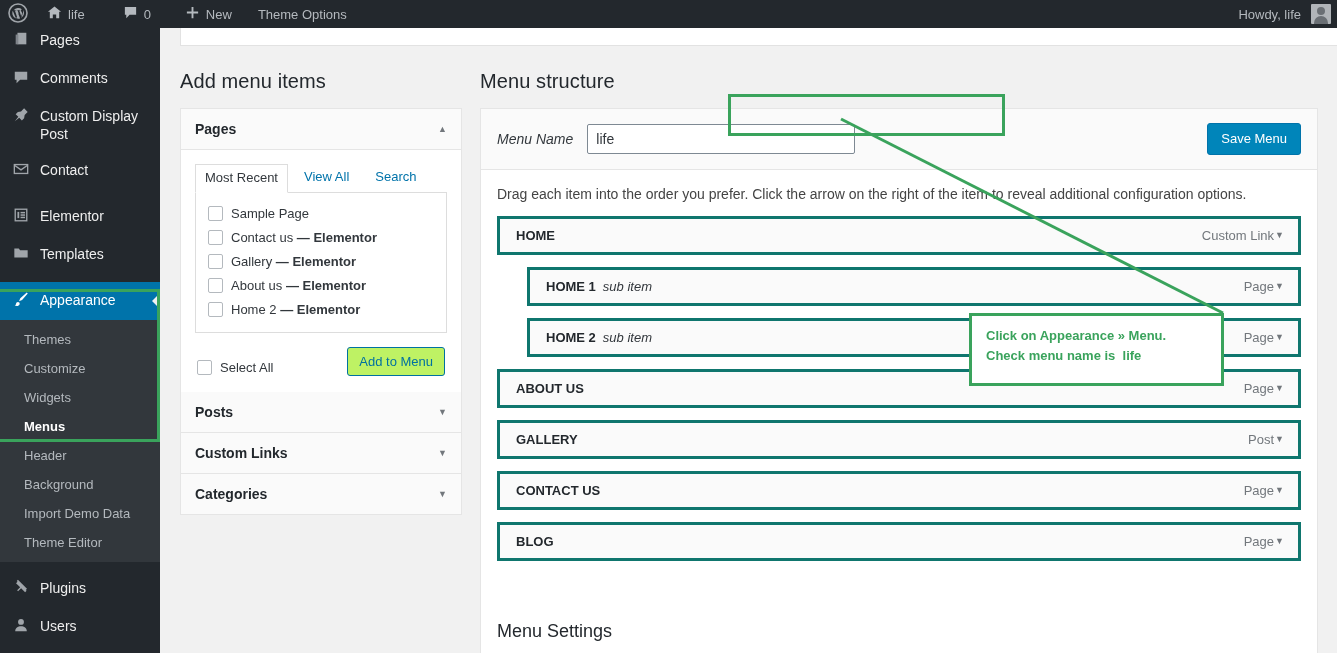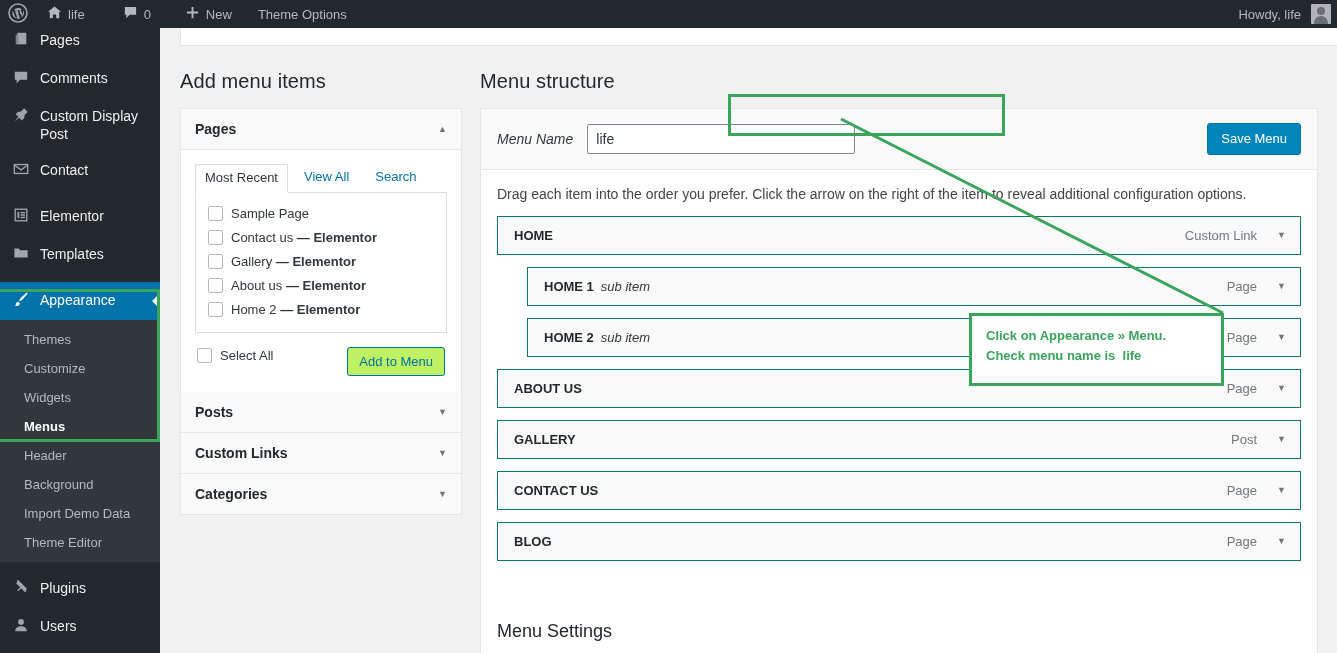--- a/index.html
+++ b/index.html
@@ -113,21 +113,21 @@
     min-height: 112px;
   }
   .chkrow { display: flex; align-items: center; gap: 8px; padding: 3px 0 4px 2px; }
   .cb {
     width: 15px; height: 15px; flex: 0 0 15px;
     border: 1px solid #b4b9be; background: #fff; border-radius: 2px;
   }
   .chkrow span { font-size: 13px; color: #32373c; line-height: 17px; }
   .chkrow span b { font-weight: bold; }
   .acc-foot {
-    display: flex; align-items: flex-start; justify-content: space-between;
+    display: flex; align-items: flex-end; justify-content: space-between;
     padding: 14px 2px 0 2px;
     gap: 44px;
   }
   .btn-secondary {
     background: #bef264; border: 1px solid #0071a1; color: #0071a1;
     font-size: 13px; padding: 5px 11px; border-radius: 3px; line-height: 17px; margin-left: 10px;
   }
 
   
   .panel { background: #fff; border: 1px solid #e5e5e5; }
@@ -146,28 +146,28 @@
   }
   .btn-primary {
     background: #0085ba; border: 1px solid #0073aa; color: #fff;
     font-size: 13px; padding: 6px 13px; border-radius: 3px; line-height: 18px; margin-left: 32px;
   }
   .help {
     padding: 14px 16px 2px 16px; font-size: 14px; color: #444; line-height: 20px;
   }
   .items { padding: 10px 16px 22px 16px; }
   .mitem {
-    background: #fafafa; border: 1px solid #0f766e;
+    background: #fafafa; border: 3px solid #0f766e;
     display: flex; align-items: center; justify-content: space-between;
     padding: 0 14px 0 16px; height: 39px; margin-bottom: 12px;
   }
   .mitem.sub { margin-left: 30px; }
   .mitem .ttl { font-size: 13px; font-weight: bold; color: #23282d; }
   .mitem .ttl .subtxt { font-style: italic; font-weight: normal; margin-left: 7px; color: #32373c; }
-  .mitem .rt { display: flex; align-items: center; gap: 20px; }
+  .mitem .rt { display: flex; align-items: center; gap: 1px; }
   .mitem .typ { font-size: 13px; color: #72777c; }
 
   .settings { padding: 24px 16px 0 16px; }
   .settings h3 {
     font-size: 18px; font-weight: normal; color: #23282d; line-height: 24px;
   }
   .setrow { display: flex; align-items: flex-start; gap: 0; padding: 14px 0 0 0; }
 
   
   .anno-box {

